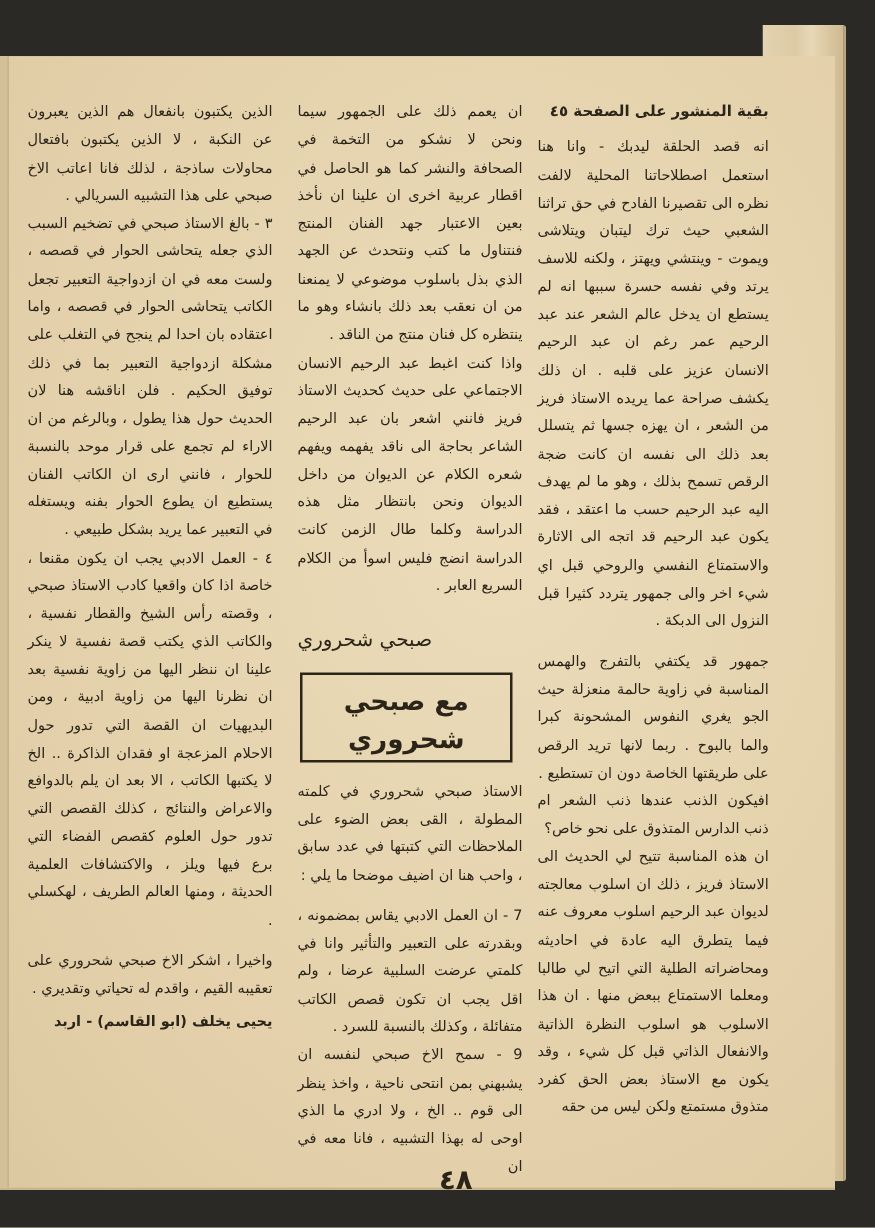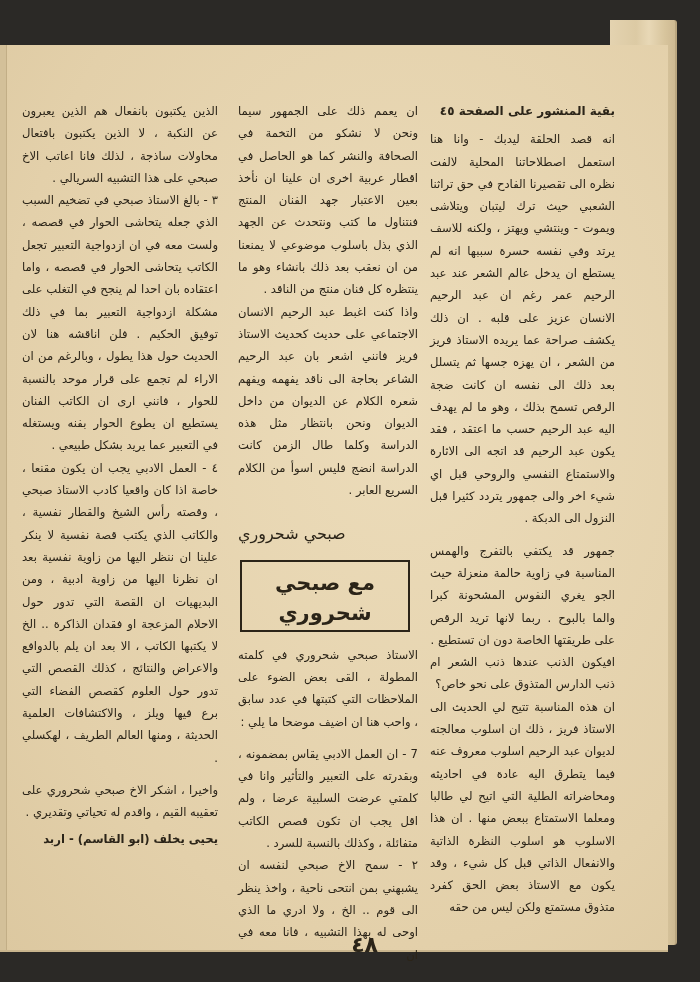--- a/index.html
+++ b/index.html
@@ -16,21 +16,21 @@
     border-radius:0 3px 3px 0;
   }
   .page {
     position:absolute; left:0; top:45px; width:668px; height:905px;
     background:#e7d6b2;
     background-image:radial-gradient(ellipse at 60% 40%, #ecdcba 0%, #e3d0aa 70%, #dcc8a0 100%);
     border-bottom:2px solid #c9b58d;
   }
   .gutter-edge { position:absolute; left:0; top:0; width:6px; height:100%; background:#d3c099; border-right:1px solid #c2ae86; }
   .col {
-    position:absolute; top:55px;
+    position:absolute; top:33px;
     direction:rtl; text-align:justify;
     color:#2b2418;
     font-size:11.6px; line-height:22.3px;
   }
   .col p { margin:0; }
   .col p + p { text-indent:0; }
   .col-right { left:430px; width:185px; }
   .col-mid { left:238px; width:180px; }
   .col-left { left:22px; width:196px; }
   .cont-header { text-align:right; font-weight:bold; font-size:12px; margin-bottom:6px !important; }
@@ -70,21 +70,21 @@
   <div class="col col-mid">
     <p>ان يعمم ذلك على الجمهور سيما ونحن لا نشكو من التخمة في الصحافة والنشر كما هو الحاصل في اقطار عربية اخرى ان علينا ان نأخذ بعين الاعتبار جهد الفنان المنتج فنتناول ما كتب ونتحدث عن الجهد الذي بذل باسلوب موضوعي لا يمنعنا من ان نعقب بعد ذلك بانشاء وهو ما ينتظره كل فنان منتج من الناقد .</p>
     <p>واذا كنت اغبط عبد الرحيم الانسان الاجتماعي على حديث كحديث الاستاذ فريز فانني اشعر بان عبد الرحيم الشاعر بحاجة الى ناقد يفهمه ويفهم شعره الكلام عن الديوان من داخل الديوان ونحن بانتظار مثل هذه الدراسة وكلما طال الزمن كانت الدراسة انضج فليس اسوأ من الكلام السريع العابر .</p>
     <p class="author-sig">صبحي شحروري</p>
     <div class="title-box">
       <span>مع صبحي شحروري</span>
     </div>
     <p>الاستاذ صبحي شحروري في كلمته المطولة ، القى بعض الضوء على الملاحظات التي كتبتها في عدد سابق ، واحب هنا ان اضيف موضحا ما يلي :</p>
     <div class="gap"></div>
     <p>7 - ان العمل الادبي يقاس بمضمونه ، وبقدرته على التعبير والتأثير وانا في كلمتي عرضت السلبية عرضا ، ولم اقل يجب ان تكون قصص الكاتب متفائلة ، وكذلك بالنسبة للسرد .</p>
-    <p>٢ - سمح الاخ صبحي لنفسه ان يشبهني بمن انتحى ناحية ، واخذ ينظر الى قوم .. الخ ، ولا ادري ما الذي اوحى له بهذا التشبيه ، فانا معه في ان</p>
+    <p>9 - سمح الاخ صبحي لنفسه ان يشبهني بمن انتحى ناحية ، واخذ ينظر الى قوم .. الخ ، ولا ادري ما الذي اوحى له بهذا التشبيه ، فانا معه في ان</p>
   </div>
 
   <div class="col col-left">
     <p>الذين يكتبون بانفعال هم الذين يعبرون عن النكبة ، لا الذين يكتبون بافتعال محاولات ساذجة ، لذلك فانا اعاتب الاخ صبحي على هذا التشبيه السريالي .</p>
     <p>٣ - بالغ الاستاذ صبحي في تضخيم السبب الذي جعله يتحاشى الحوار في قصصه ، ولست معه في ان ازدواجية التعبير تجعل الكاتب يتحاشى الحوار في قصصه ، واما اعتقاده بان احدا لم ينجح في التغلب على مشكلة ازدواجية التعبير بما في ذلك توفيق الحكيم . فلن اناقشه هنا لان الحديث حول هذا يطول ، وبالرغم من ان الاراء لم تجمع على قرار موحد بالنسبة للحوار ، فانني ارى ان الكاتب الفنان يستطيع ان يطوع الحوار بفنه ويستغله في التعبير عما يريد بشكل طبيعي .</p>
     <p>٤ - العمل الادبي يجب ان يكون مقنعا ، خاصة اذا كان واقعيا كادب الاستاذ صبحي ، وقصته رأس الشيخ والقطار نفسية ، والكاتب الذي يكتب قصة نفسية لا ينكر علينا ان ننظر اليها من زاوية نفسية بعد ان نظرنا اليها من زاوية ادبية ، ومن البديهيات ان القصة التي تدور حول الاحلام المزعجة او فقدان الذاكرة .. الخ لا يكتبها الكاتب ، الا بعد ان يلم بالدوافع والاعراض والنتائج ، كذلك القصص التي تدور حول العلوم كقصص الفضاء التي برع فيها ويلز ، والاكتشافات العلمية الحديثة ، ومنها العالم الطريف ، لهكسلي .</p>
     <div class="gap"></div>
     <p>واخيرا ، اشكر الاخ صبحي شحروري على تعقيبه القيم ، واقدم له تحياتي وتقديري .</p>
     <p class="sign-off">يحيى يخلف (ابو القاسم) - اربد</p>
   </div>

